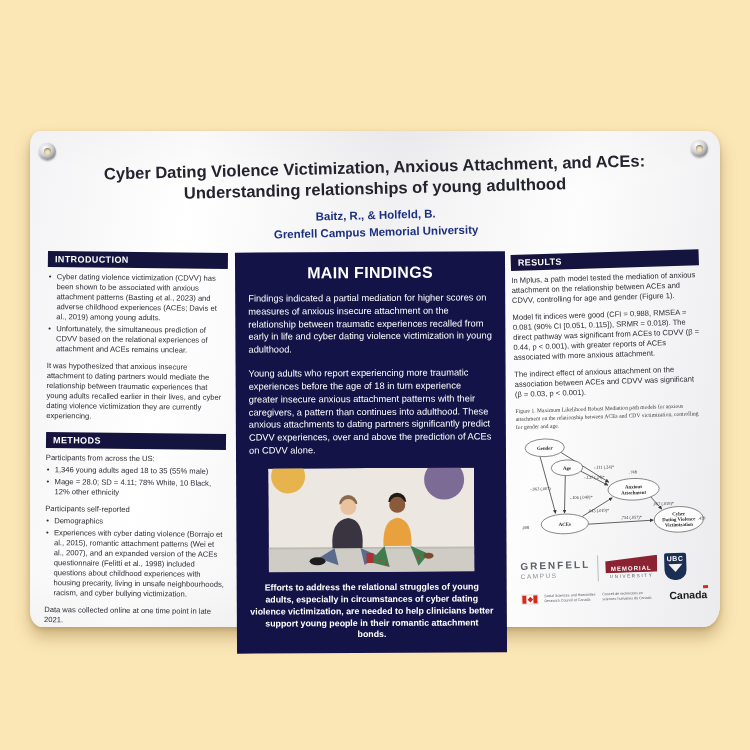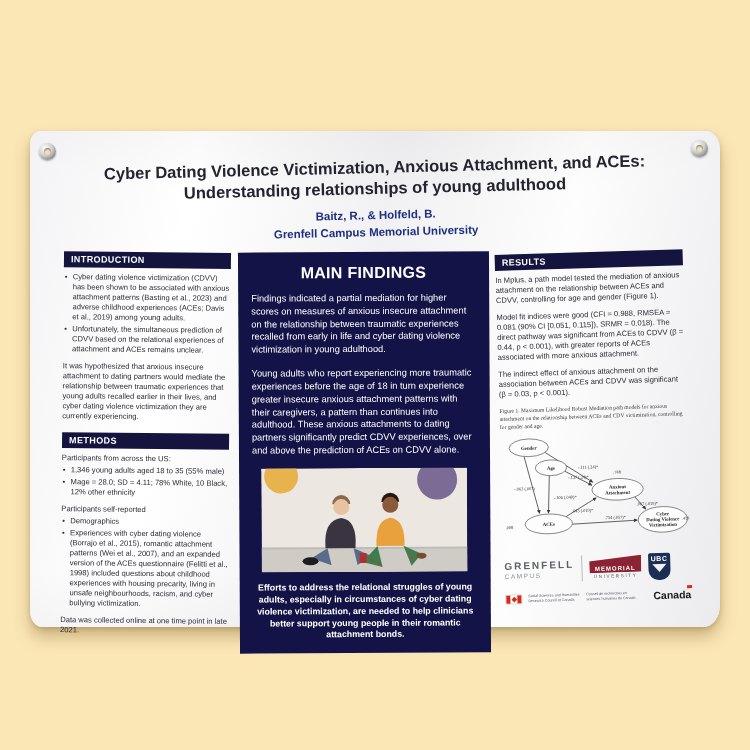--- a/index.html
+++ b/index.html
@@ -24,21 +24,21 @@
   .grommet.tl{left:9px;top:12px;}
   .grommet.tr{right:12px;top:9px;}
 
   
   .poster-header{padding:26px 60px 6px;text-align:center;transform:rotate(-1.4deg);}
   .poster-title{font-size:16.5px;font-weight:bold;color:#23242e;line-height:1.3;max-width:560px;margin:0 auto;}
   .poster-authors{margin-top:9px;font-size:11.5px;font-weight:bold;color:#1e3180;}
   .poster-affiliation{margin-top:5px;font-size:11.5px;font-weight:bold;color:#1e3180;}
 
   
-  .columns{display:flex;gap:10px;padding:8px 32px 0;align-items:flex-start;}
+  .columns{display:flex;gap:10px;padding:8px 16px 0;align-items:flex-start;}
   .col-left{width:188px;transform:rotate(0.6deg);}
   .col-center{width:282px;transform:rotate(-0.3deg);}
   .col-right{width:188px;transform:rotate(-1.8deg);}
 
   .section-bar{background:#14143f;color:#fff;font-size:9px;font-weight:bold;
     letter-spacing:0.4px;padding:3px 7px;margin-bottom:5px;}
   .side-text{font-size:7.6px;color:#2b2b33;line-height:1.32;}
   .side-text p{margin:0 0 7px;}
   .blist{margin:0 0 7px;padding:0;list-style:none;}
   .blist li{position:relative;padding-left:9px;margin-bottom:2px;}

